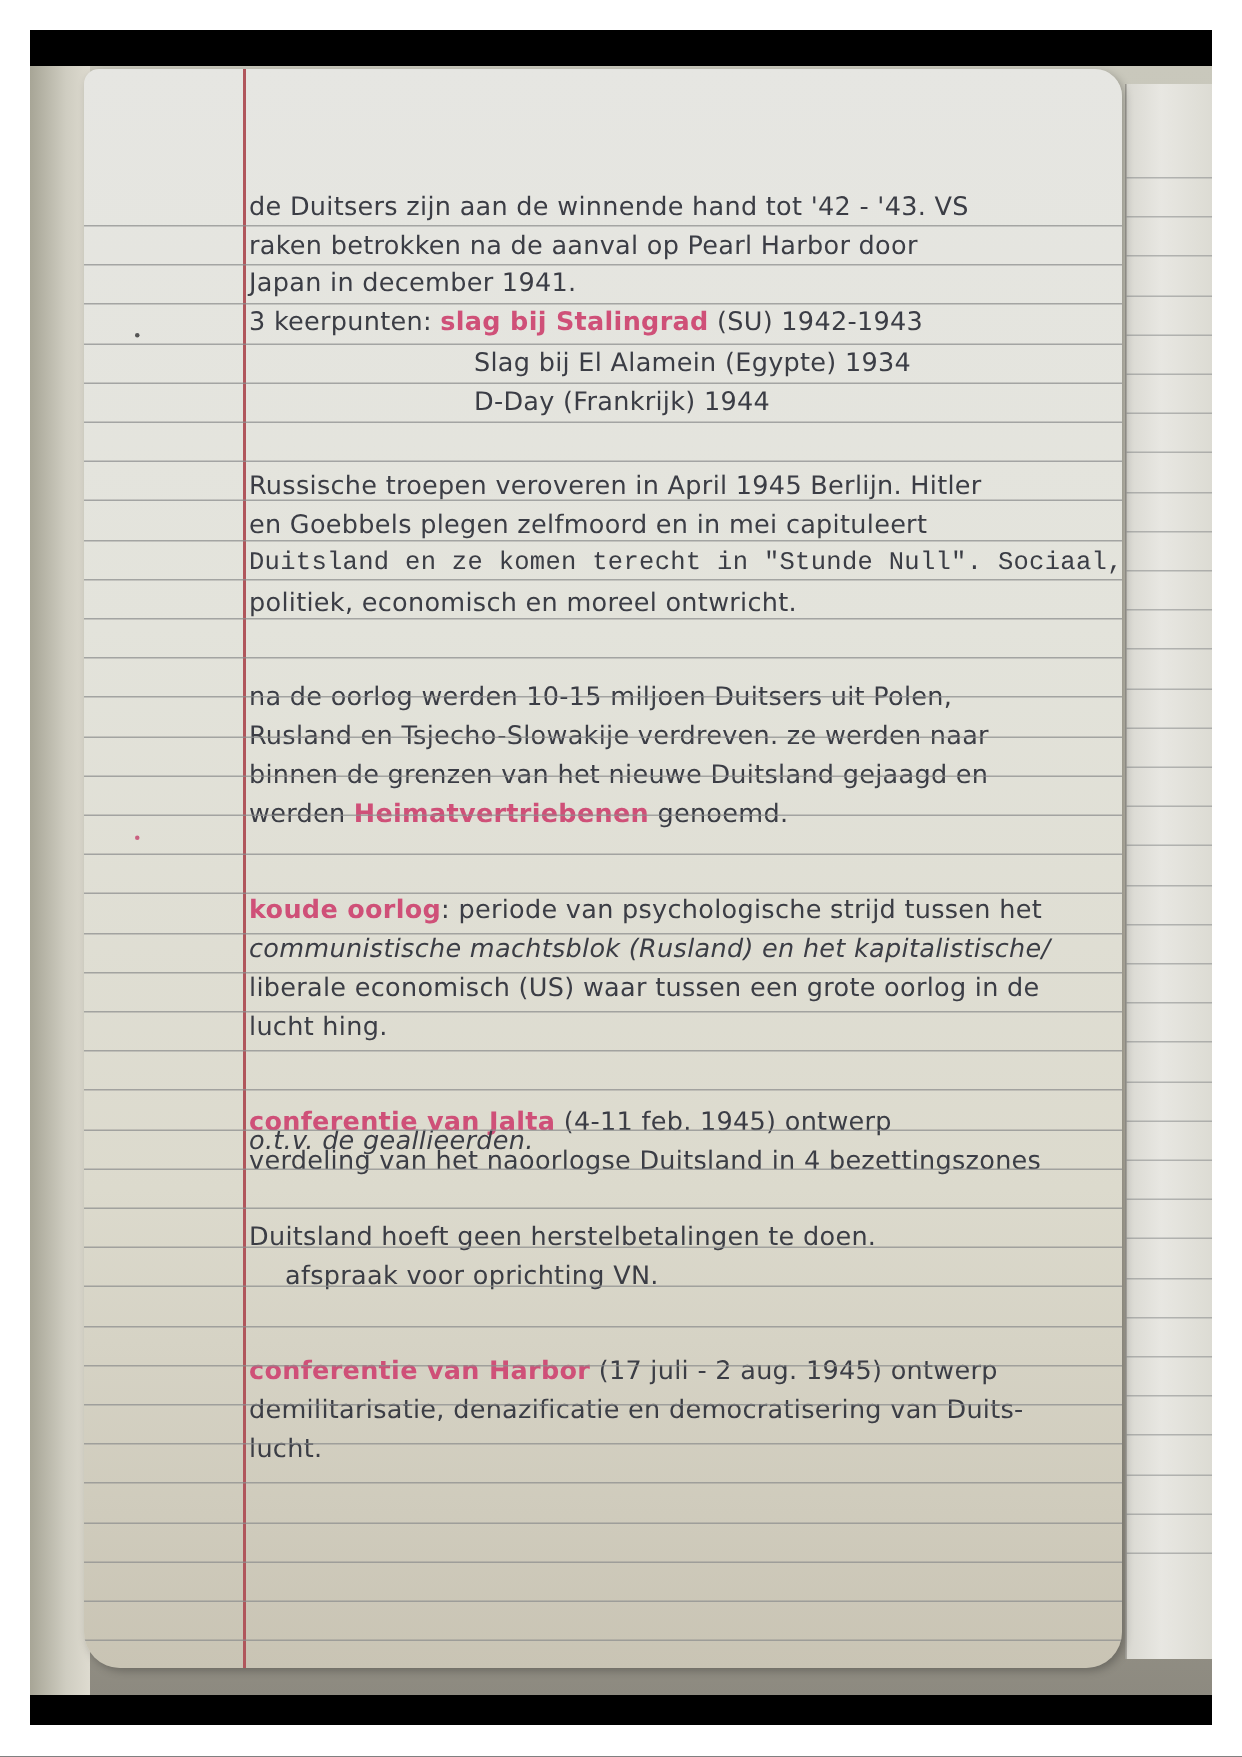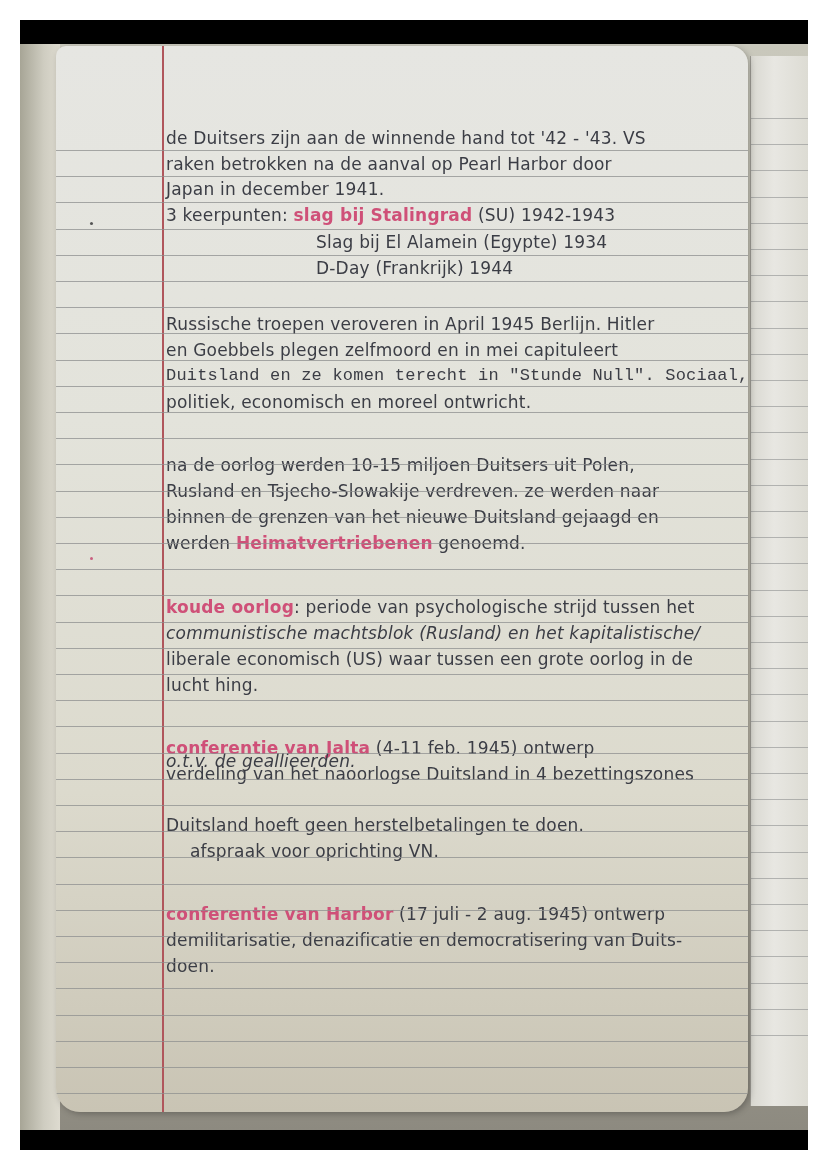--- a/index.html
+++ b/index.html
@@ -146,21 +146,21 @@
           <div class="line" style="top: 577px; left: 0px; font-style: italic;"><span>communistische machtsblok (Rusland) en het kapitalistische/</span></div>
           <div class="line" style="top: 603px; left: 0px;"><span>liberale economisch (US) waar tussen een grote oorlog in de</span></div>
           <div class="line" style="top: 629px; left: 0px;"><span>lucht hing.</span></div>
           <div class="line" style="top: 692px; left: 0px;"><span class="hl">conferentie van Jalta</span><span> (4-11 feb. 1945) ontwerp</span></div>
           <div class="line" style="top: 718px; left: 0px; text-align: right;"><span>verdeling van het naoorlogse Duitsland in 4 bezettingszones</span></div>
           <div class="line" style="top: 705px; left: 0px; font-style: italic;"><span>o.t.v. de geallieerden.</span></div>
           <div class="line" style="top: 769px; left: 0px;"><span>Duitsland hoeft geen herstelbetalingen te doen.</span></div>
           <div class="line" style="top: 795px; left: 4px; margin-left: 20px;"><span>afspraak voor oprichting VN.</span></div>
           <div class="line" style="top: 858px; left: 0px;"><span class="hl">conferentie van Harbor</span><span> (17 juli - 2 aug. 1945) ontwerp</span></div>
           <div class="line" style="top: 884px; left: 0px;"><span>demilitarisatie, denazificatie en democratisering van Duits-</span></div>
-          <div class="line" style="top: 910px; left: 0px;"><span>doen.</span></div>
+          <div class="line" style="top: 910px; left: 0px;"><span>lucht.</span></div>
         </div>
     <div class="rule" style="top: 104px;"></div>
         <div class="rule" style="top: 130.2px;"></div>
         <div class="rule" style="top: 156.4px;"></div>
         <div class="rule" style="top: 182.6px;"></div>
         <div class="rule" style="top: 208.8px;"></div>
         <div class="rule" style="top: 235px;"></div>
         <div class="rule" style="top: 261.2px;"></div>
         <div class="rule" style="top: 287.4px;"></div>
         <div class="rule" style="top: 313.6px;"></div>

